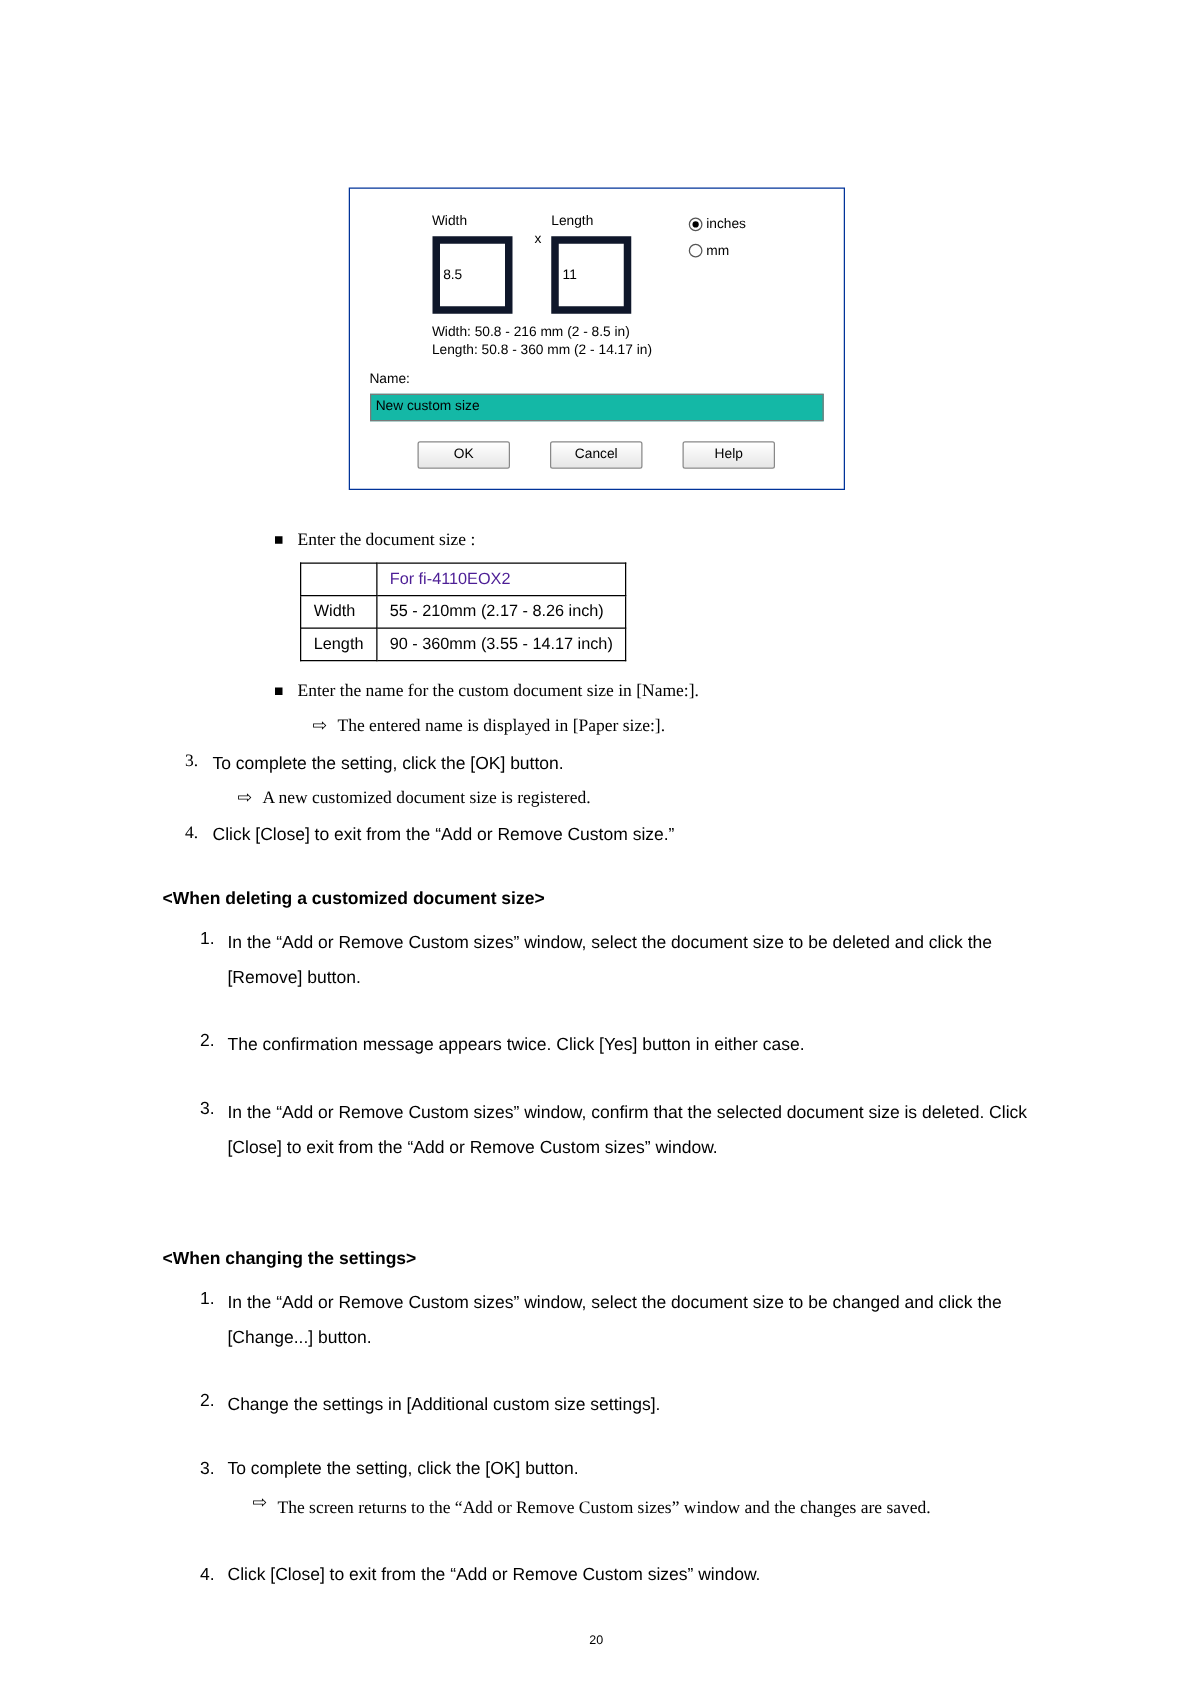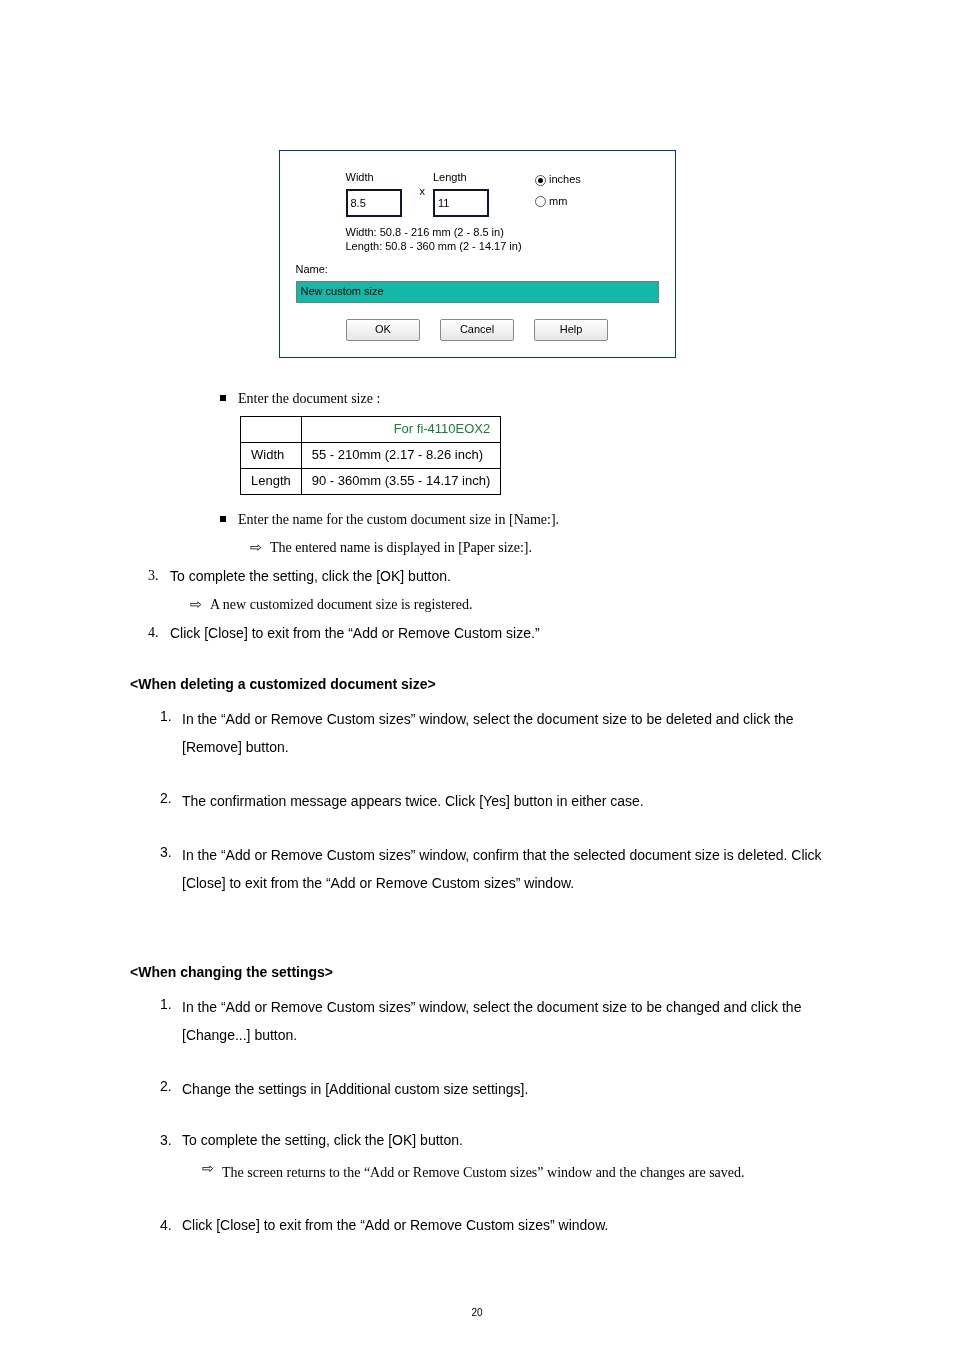--- a/index.html
+++ b/index.html
@@ -90,44 +90,44 @@
   }
   .radio.selected .dot::after{
     content:"";
     position:absolute;
     width:5px;height:5px;
     background:#000;
     border-radius:50%;
     left:2px;top:2px;
   }
   .txtbox {
-    border: 2px solid #0f172a;
+    border: 6px solid #0f172a;
     background: #fff;
     height: 16px;
     width: 46px;
-    padding: 4px 3px;
+    padding: 17px 3px;
     font-family: Tahoma, Arial, sans-serif;
     font-size:11px;
   }
   .ranges {
     margin: 8px 0 8px 50px;
     line-height: 1.3;
   }
   .nm-label { margin: 4px 0 2px 0; }
   .name-box {
     border: 1px solid #7a7a7a;
     background:#14b8a6;
     height: 18px;
     padding: 1px 4px;
     font-size:11px;
   }
   .btn-row {
     display:flex;
     justify-content:center;
-    gap: 20px;
+    gap: 32px;
     margin-top: 16px;
   }
   .win-btn {
     width: 72px;
     height: 20px;
     border: 1px solid #888;
     background: linear-gradient(#fff,#e6e6e6);
     font-size:11px;
     text-align:center;
     line-height:18px;
@@ -141,22 +141,22 @@
     font-family: Arial, Helvetica, sans-serif;
     font-size: 13px;
   }
   table.size-table td, table.size-table th {
     border: 1px solid #000;
     padding: 2px 10px;
     text-align:left;
   }
   table.size-table th {
     font-weight: normal;
-    color: #15803d;
-    text-align:right;
+    color: #4c1d95;
+    text-align:left;
   }
   table.size-table td.label {
     font-family: Arial, Helvetica, sans-serif;
     font-size:13px;
   }
 
   
   .sq-row, .num-row, .arrow-row {
     display:flex;
     margin: 6px 0;

